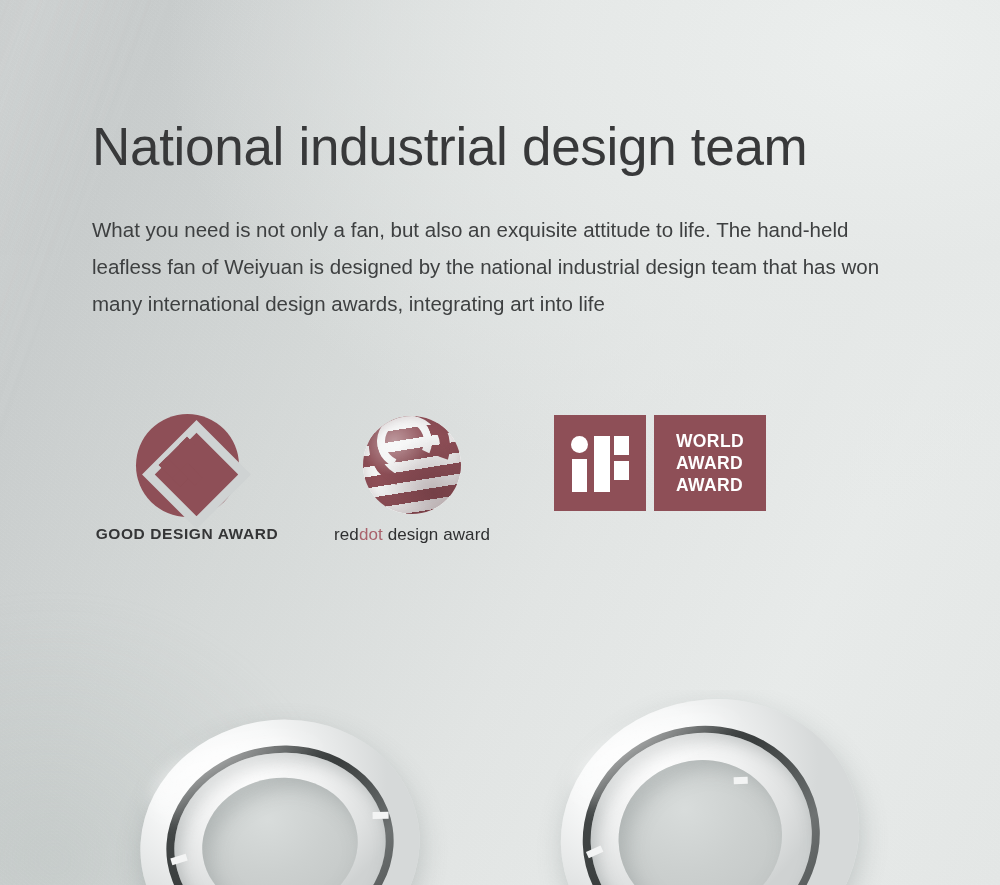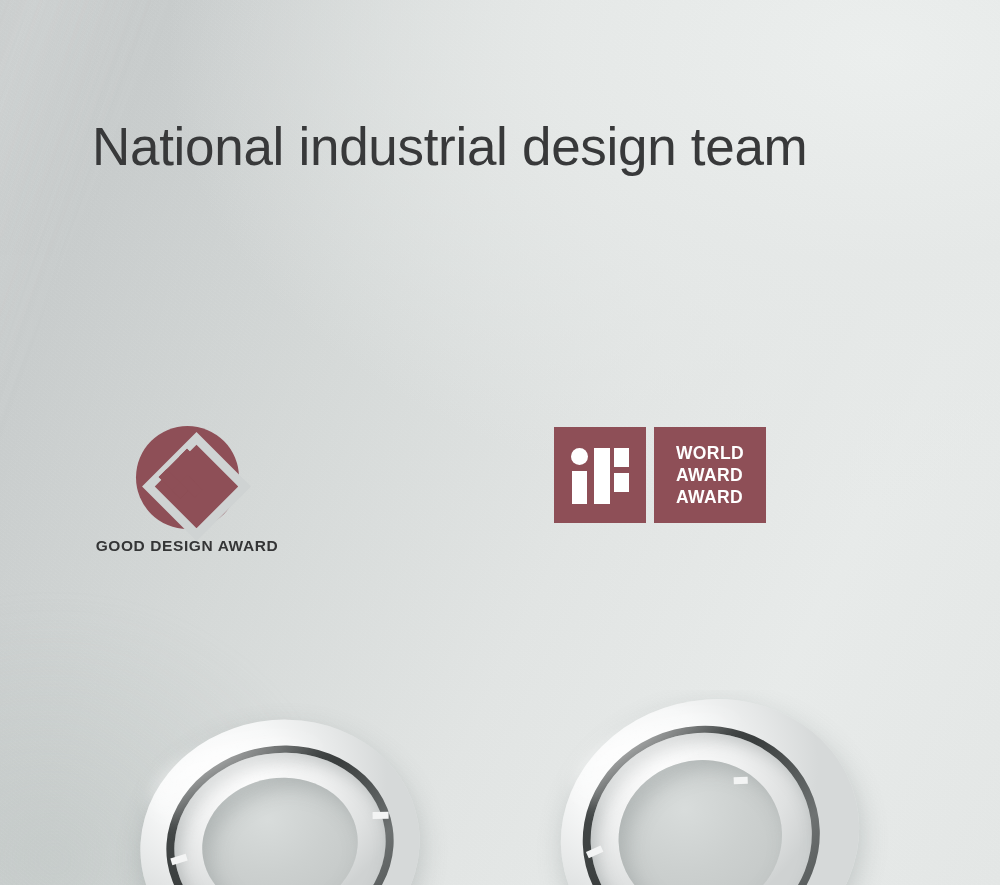--- a/index.html
+++ b/index.html
@@ -107,21 +107,21 @@
   
   .awards {
     position: absolute;
     left: 92px;
     top: 415px;
     width: 760px;
     height: 150px;
   }
   .award {
     position: absolute;
-    top: 12px;
+    top: 0;
   }
   .award-gd   { left: 0px;   width: 190px; }
   .award-rd   { left: 222px; width: 196px; }
   .award-if   { left: 462px; width: 220px; }
 
   .award-mark {
     height: 100px;
     display: flex;
     align-items: center;
     justify-content: center;
@@ -383,20 +383,21 @@
 <div id="page">
 
   <div class="bg-base"></div>
   <div class="bg-band"></div>
   <div class="bg-band2"></div>
   <div class="bg-lowleft"></div>
   <div class="bg-grain"></div>
 
   <div class="content">
     <h1 class="headline">National industrial design team</h1>
+    <p class="paragraph">What you need is not only a fan, but also an exquisite attitude to life. The hand-held leafless fan of Weiyuan is designed by the national industrial design team that has won many international design awards, integrating art into life</p>
   </div>
 
   <div class="awards">
 
     <div class="award award-gd">
       <div class="award-mark">
         <div class="gmark">
           <div class="gmark-circle"></div>
           <div class="gmark-diamond"></div>
           <div class="gmark-g">
@@ -404,20 +405,32 @@
             <i class="gb-left"></i>
             <i class="gb-bottom"></i>
             <i class="gb-right"></i>
             <i class="gb-stub"></i>
           </div>
         </div>
       </div>
       <div class="award-caption cap-gd">GOOD DESIGN AWARD</div>
     </div>
 
+    <div class="award award-rd">
+      <div class="award-mark">
+        <div class="rdsphere">
+          <div class="stripes"></div>
+          <div class="swirl"></div>
+          <div class="swirl2"></div>
+          <div class="shade"></div>
+          <div class="edge"></div>
+        </div>
+      </div>
+      <div class="award-caption cap-rd"><span>red</span><span class="dot">dot</span><span> design award</span></div>
+    </div>
 
     <div class="award award-if">
       <div class="iflogo">
         <div class="if-box">
           <div class="if-mark">
             <span class="if-dot"></span>
             <span class="if-stem"></span>
             <span class="if-fbar"></span>
             <span class="if-farm1"></span>
             <span class="if-farm2"></span>

